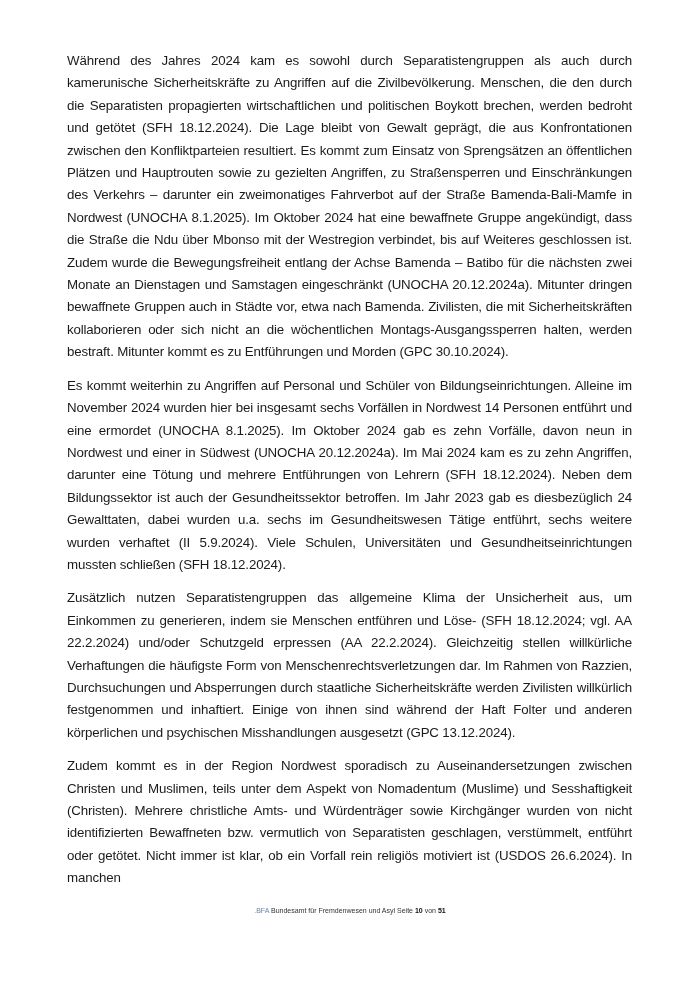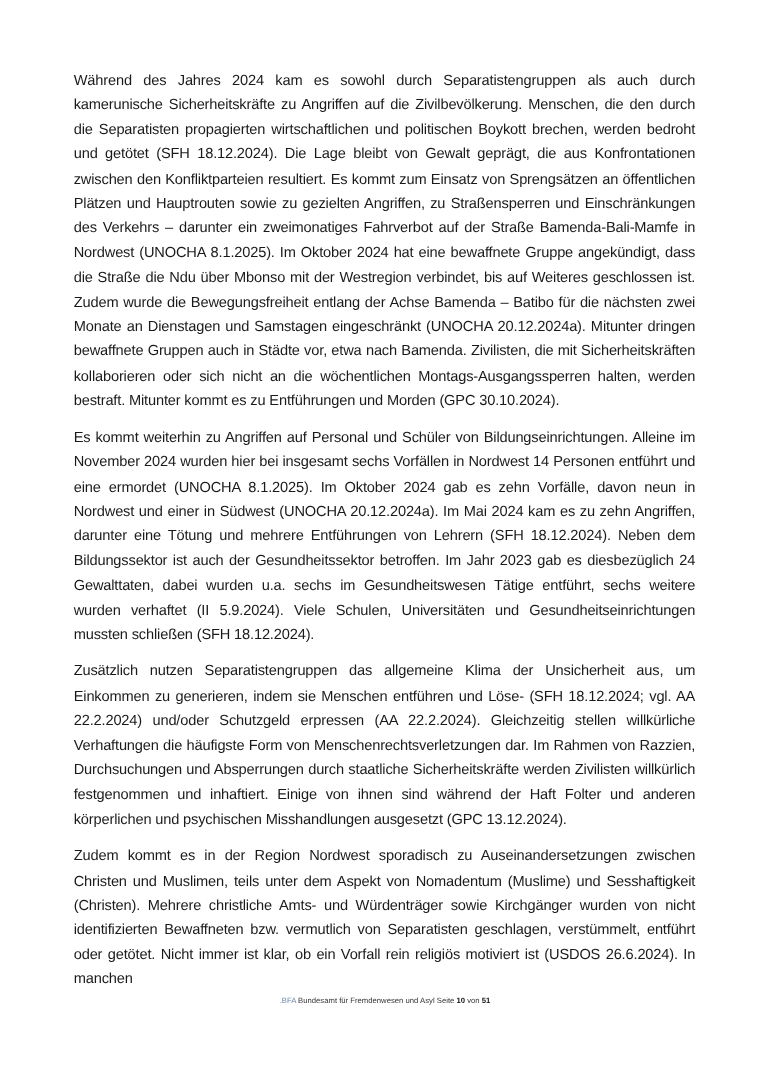--- a/index.html
+++ b/index.html
@@ -11,21 +11,21 @@
       width: 700px;
       height: 990px;
       position: relative;
       overflow: hidden;
       font-family: "Liberation Sans", sans-serif;
       color: #1a1a1a;
     }
     .page {
       position: absolute;
       left: 67px;
-      top: 62px;
+      top: 50px;
       width: 565px;
     }
     .para {
       font-size: 13.3px;
       line-height: 22.4px;
       text-align: justify;
       margin: 0 0 11px 0;
       letter-spacing: -0.15px;
     }
     .footer {

